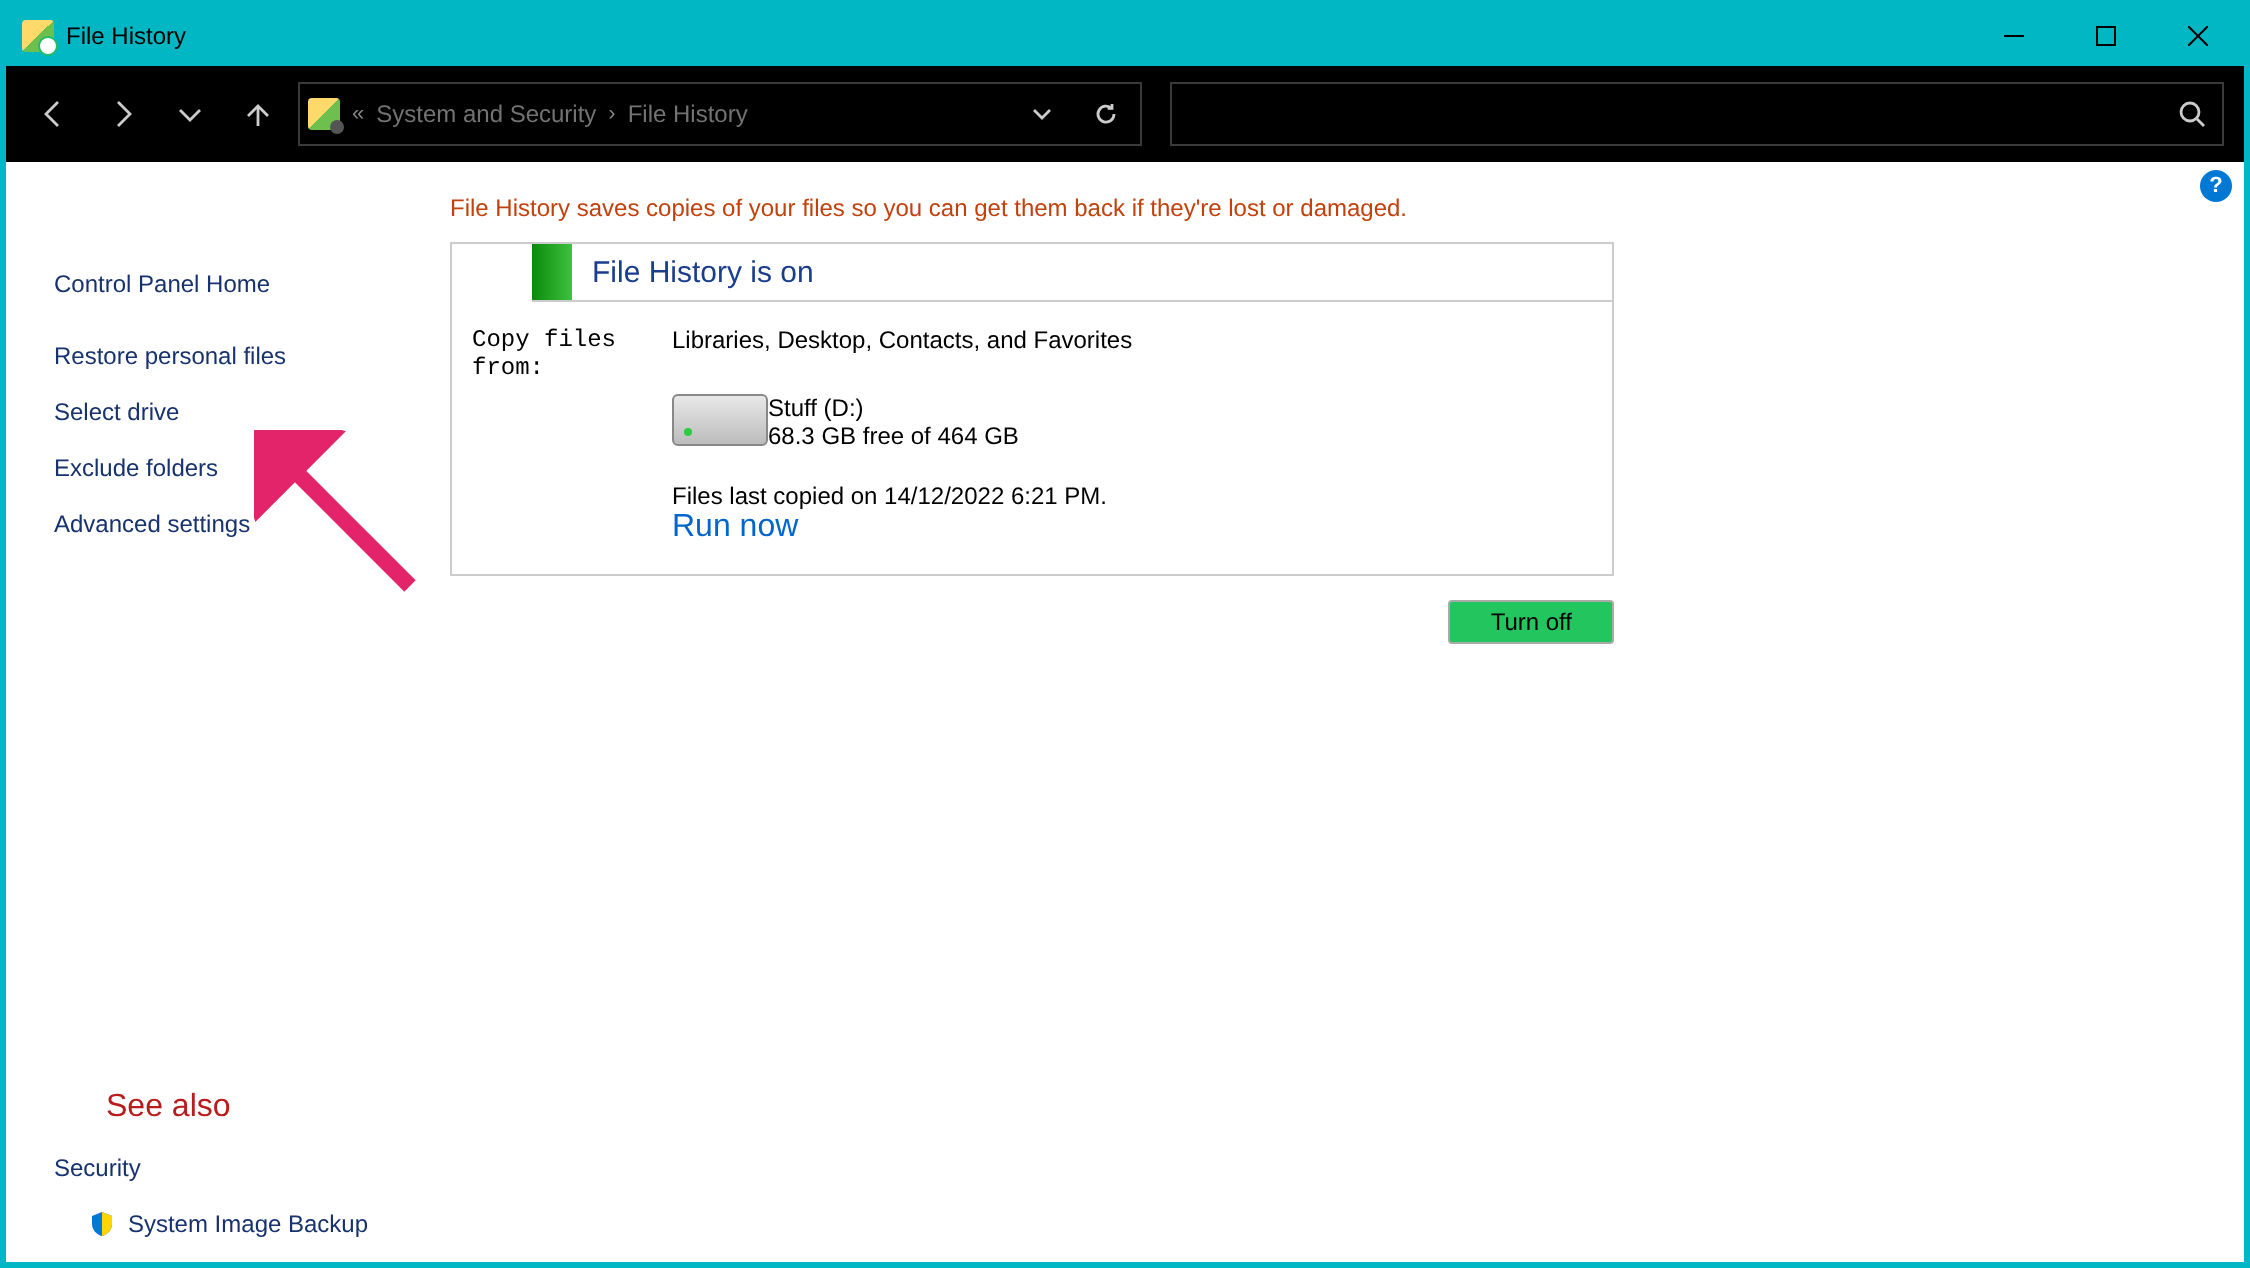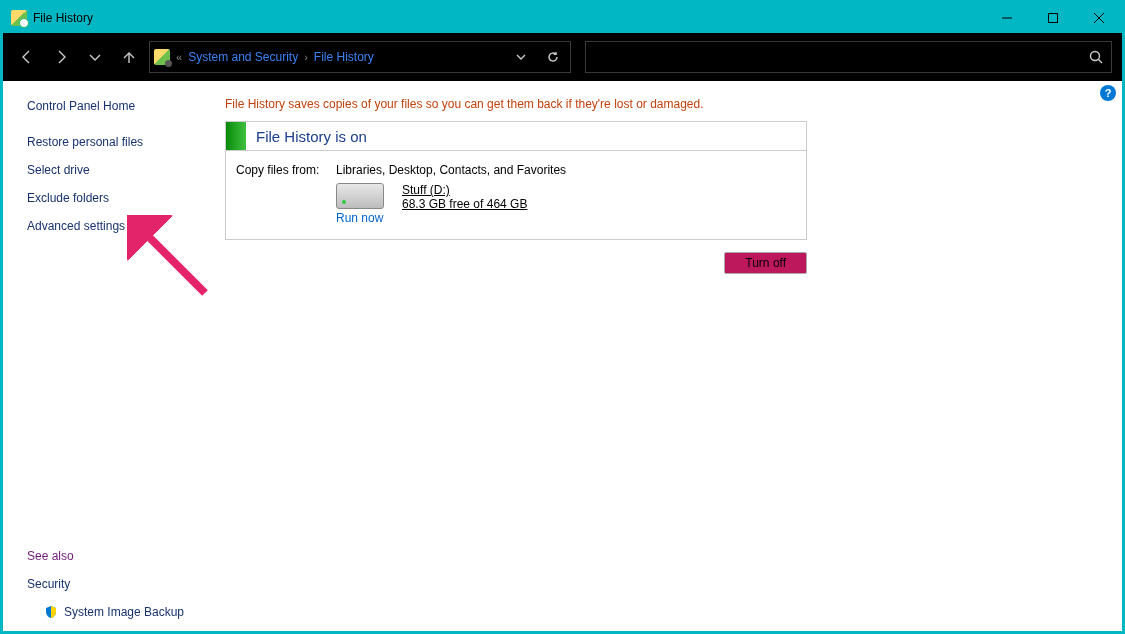--- a/index.html
+++ b/index.html
@@ -16,56 +16,56 @@
   .tb-btn svg{ width:10px;height:10px;stroke:#000;stroke-width:1;fill:none;}
 
   
   .navbar { height: 48px; background: #000; display:flex; align-items:center; padding: 0 10px; gap: 6px; }
   .nav-btn { width: 28px; height: 28px; display:flex;align-items:center;justify-content:center;color:#ccc;}
   .nav-btn svg{width:14px;height:14px;stroke:#ccc;stroke-width:1.4;fill:none;}
   .address-bar { flex: 0 0 422px; height: 32px; background:#000;border:1px solid #3a3a3a; display:flex;align-items:center;padding:0 4px;gap:6px;}
   .address-icon { width:16px;height:16px;background:linear-gradient(135deg,#ffd96a 50%,#6dc04e 50%);border-radius:2px;position:relative;}
   .address-icon::after{content:"";position:absolute;right:-2px;bottom:-2px;width:7px;height:7px;border-radius:50%;background:#555;}
   .crumb-sep{color:#888;font-size:11px;}
-  .crumb{color:#3b82f6;font-size:12px;}
+  .crumb{color:#737373;font-size:12px;}
   .addr-spacer{flex:1;}
   .addr-btn{width:26px;height:26px;display:flex;align-items:center;justify-content:center;}
   .addr-btn svg{width:12px;height:12px;stroke:#ccc;stroke-width:1.4;fill:none;}
   .search-bar{flex:1;height:32px;background:#000;border:1px solid #3a3a3a;margin-left:8px;display:flex;align-items:center;justify-content:flex-end;padding-right:8px;}
   .search-bar svg{width:14px;height:14px;stroke:#ccc;stroke-width:1.4;fill:none;}
 
   
   .main { display:flex; height: calc(100% - 30px - 48px); position:relative;}
   .sidebar { width: 210px; padding: 18px 12px 12px 24px; display:flex;flex-direction:column;}
   .side-link{ color:#17326e; font-size:12px; margin-bottom:14px; cursor:pointer;}
-  .side-link.home{margin-bottom:22px;}
+  .side-link.home{margin-bottom:22px;margin-top:36px;}
   .side-spacer{flex:1;}
-  .see-also{color:#701a75;font-size:12px;margin-bottom:14px;}
+  .see-also{color:#b91c1c;font-size:16px;margin-bottom:14px;margin-left:26px;}
   .shield-row{display:flex;align-items:center;gap:6px;justify-content:center;}
   .shield{width:14px;height:14px;}
 
   .content { flex:1; padding: 16px 20px 0 12px; position:relative;}
   .help-icon{position:absolute;top:4px;right:6px;width:16px;height:16px;border-radius:50%;background:#0078d4;color:#fff;font-size:11px;display:flex;align-items:center;justify-content:center;font-weight:bold;}
   .heading{color:#1a3e8c;font-size:17px;font-weight:400;margin-bottom:8px;}
   .subtext{color:#c2410c;font-size:12px;margin-bottom:10px;}
   .panel{border:1px solid #ccc;width:582px;}
-  .panel-header{display:flex;align-items:center;border-bottom:1px solid #ccc;}
+  .panel-header{display:flex;align-items:center;border-bottom:1px solid #ccc;margin-left:40px;}
   .status-block{width:20px;height:28px;background:linear-gradient(to right,#0a8a0a,#3fc13f);}
   .panel-title{color:#1a3e8c;font-size:15px;padding-left:10px;}
   .panel-body{padding:12px 10px 14px 10px;font-size:12px;color:#000;}
   .row{display:flex;margin-bottom:6px;}
-  .row-label{width:100px;}
-  .drive-row{display:flex;align-items:flex-start;gap:18px;margin-top:6px;text-decoration:underline;}
+  .row-label{width:100px;font-family:Liberation Mono, monospace;}
+  .drive-row{display:flex;align-items:flex-start;margin-top:6px;}
   .drive-icon{width:48px;height:26px;border:1px solid #888;border-radius:3px;background:linear-gradient(#e8e8e8,#bcbcbc);position:relative;margin-left:0;}
   .drive-icon::after{content:"";position:absolute;left:5px;bottom:4px;width:4px;height:4px;border-radius:50%;background:#2ecc40;}
   .drive-info{font-size:12px;}
   .last-copied{margin-top:16px;}
-  .run-now{color:#0066cc;cursor:pointer;font-size:12px;}
+  .run-now{color:#0066cc;cursor:pointer;font-size:16px;}
   .btn-row{width:582px;display:flex;justify-content:flex-end;margin-top:12px;}
-  .turn-off{border:1px solid #aaa;background:#be185d;font-size:12px;padding:3px 20px;border-radius:2px;cursor:pointer;}
+  .turn-off{border:1px solid #aaa;background:#22c55e;font-size:12px;padding:3px 20px;border-radius:2px;cursor:pointer;}
 
   
   .arrow-annot{position:absolute;left:124px;top:134px;pointer-events:none;}
 </style>
 </head>
 <body>
 
 <div class="titlebar">
   <div class="titlebar-left">
     <div class="app-icon"></div>
@@ -175,20 +175,21 @@
           <div class="row-label">Copy files from:</div>
           <div>Libraries, Desktop, Contacts, and Favorites</div>
         </div>
         <div class="drive-row" style="margin-left:100px;">
           <div class="drive-icon"></div>
           <div class="drive-info">
             <div>Stuff (D:)</div>
             <div>68.3 GB free of 464 GB</div>
           </div>
         </div>
+        <div class="last-copied" style="margin-left:100px;">Files last copied on 14/12/2022 6:21 PM.</div>
         <div style="margin-left:100px;"><span class="run-now">Run now</span></div>
       </div>
     </div>
 
     <div class="btn-row">
       <button class="turn-off">Turn off</button>
     </div>
   </div>
 
   <svg class="arrow-annot" width="90" height="90">

